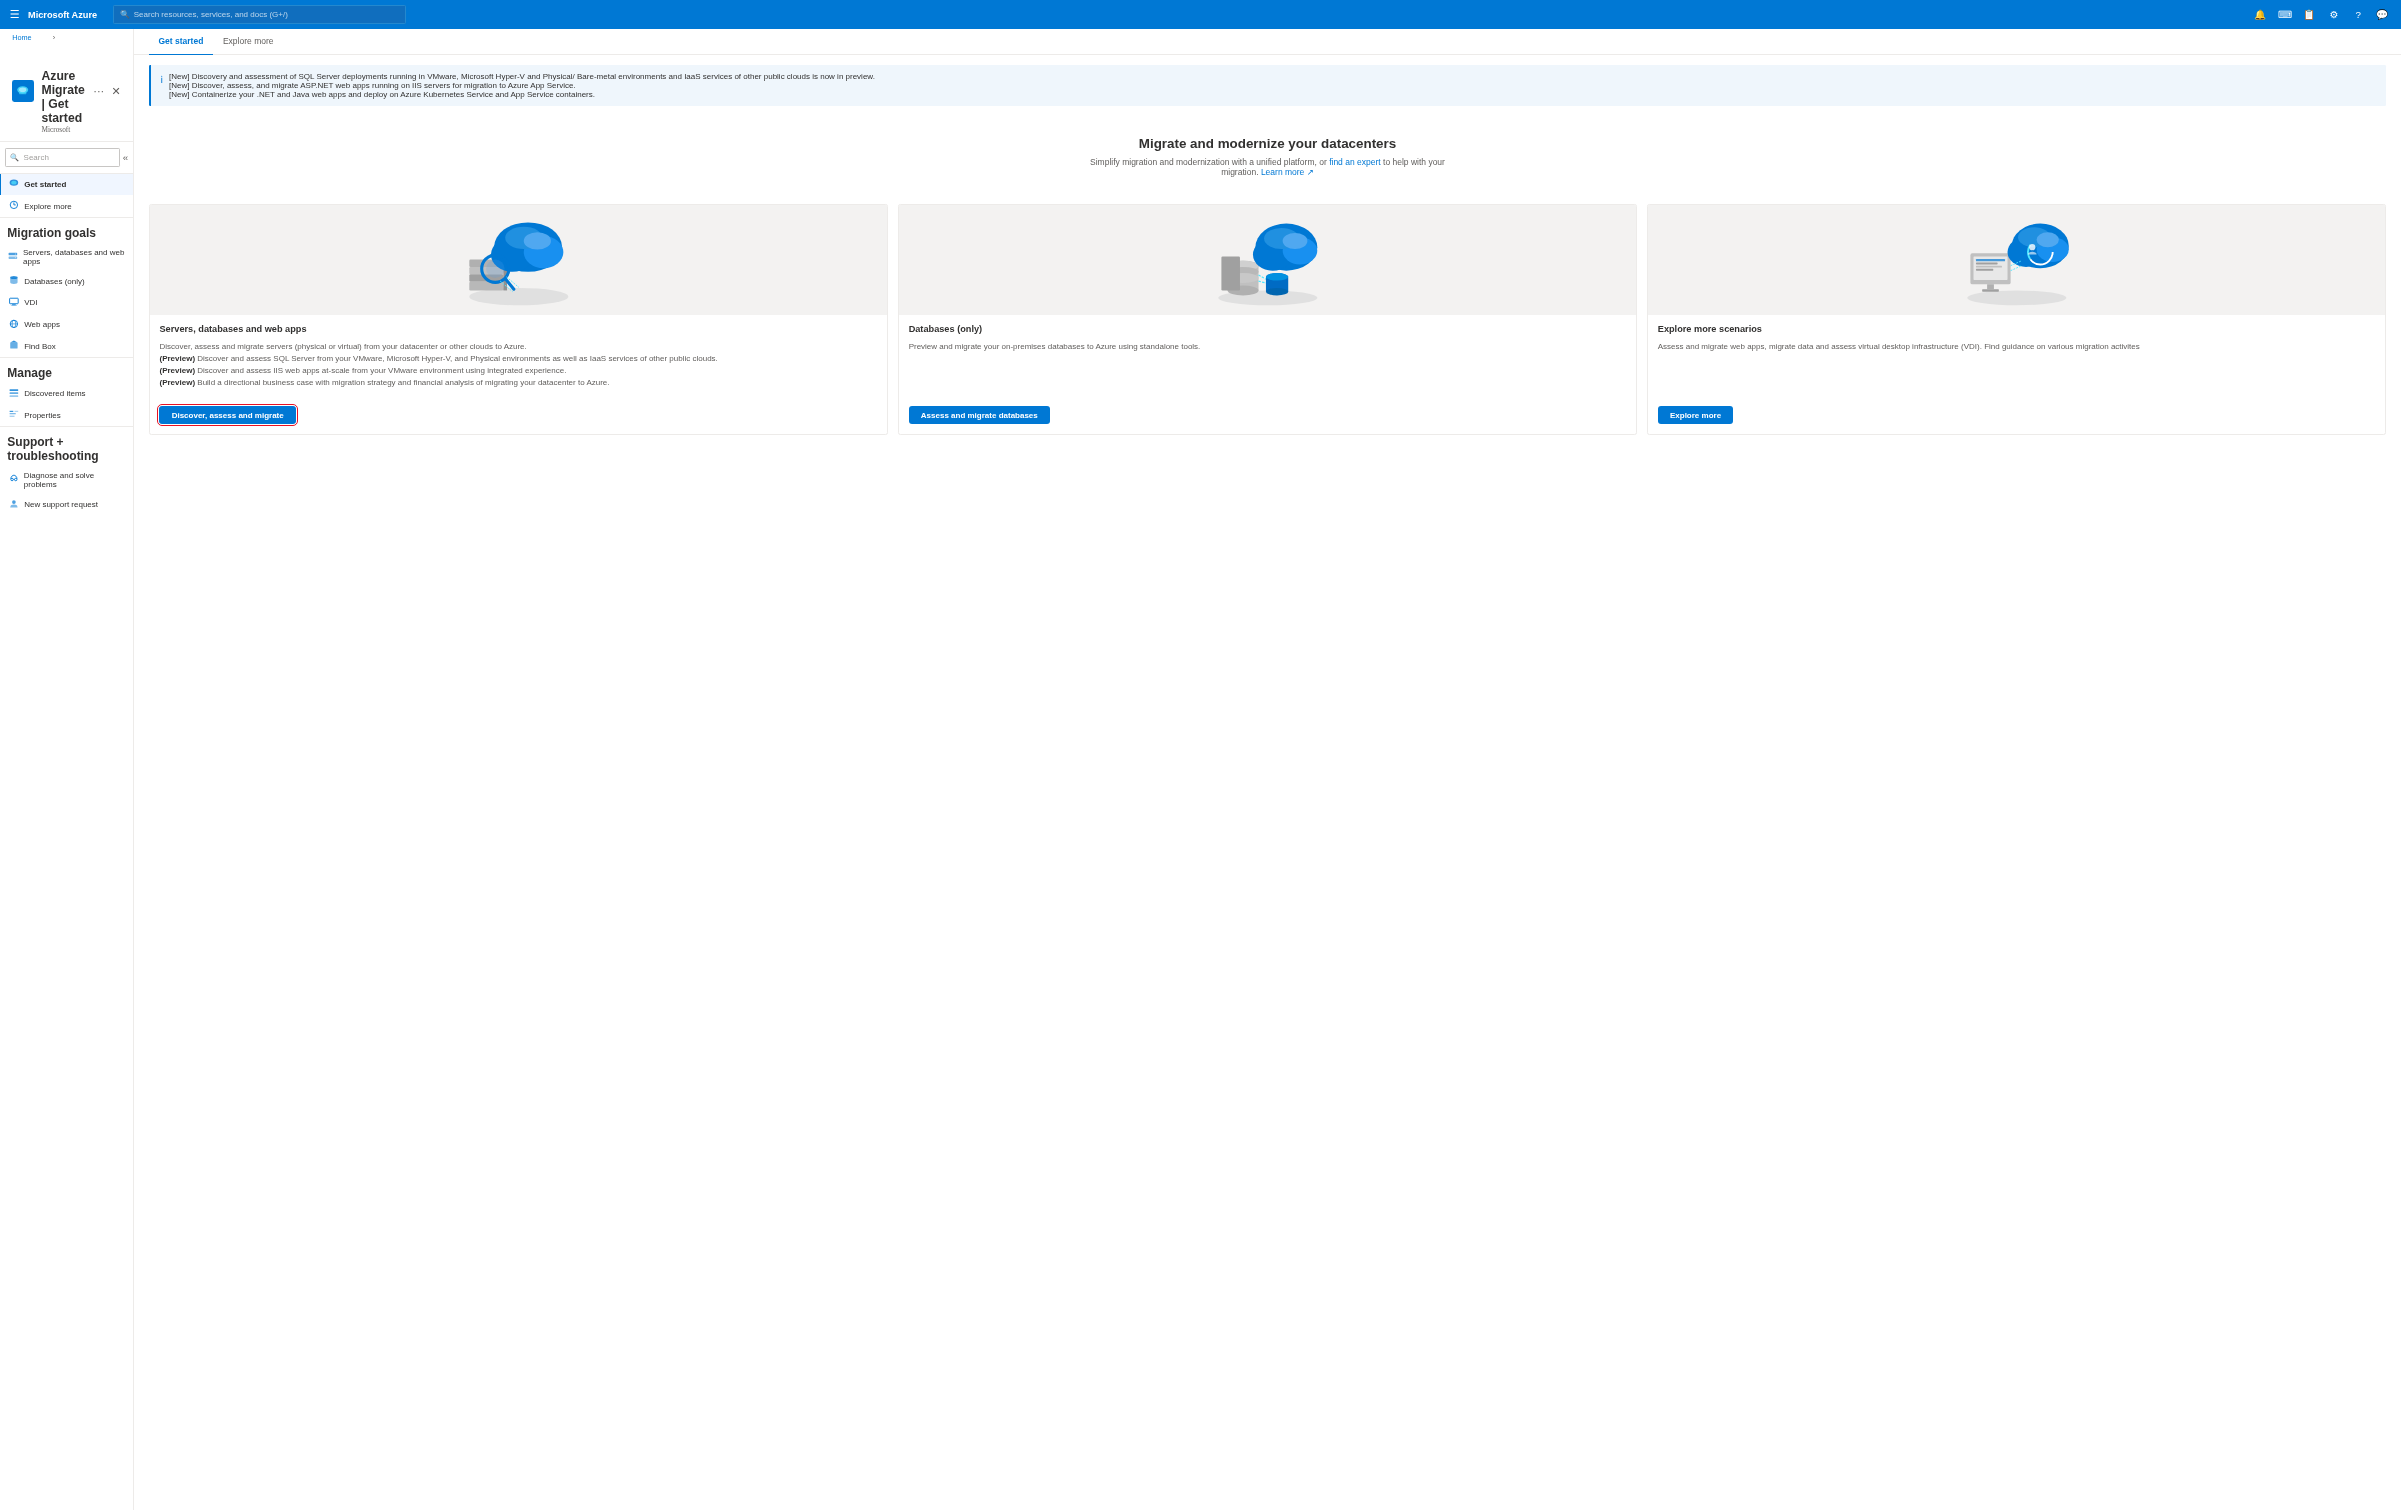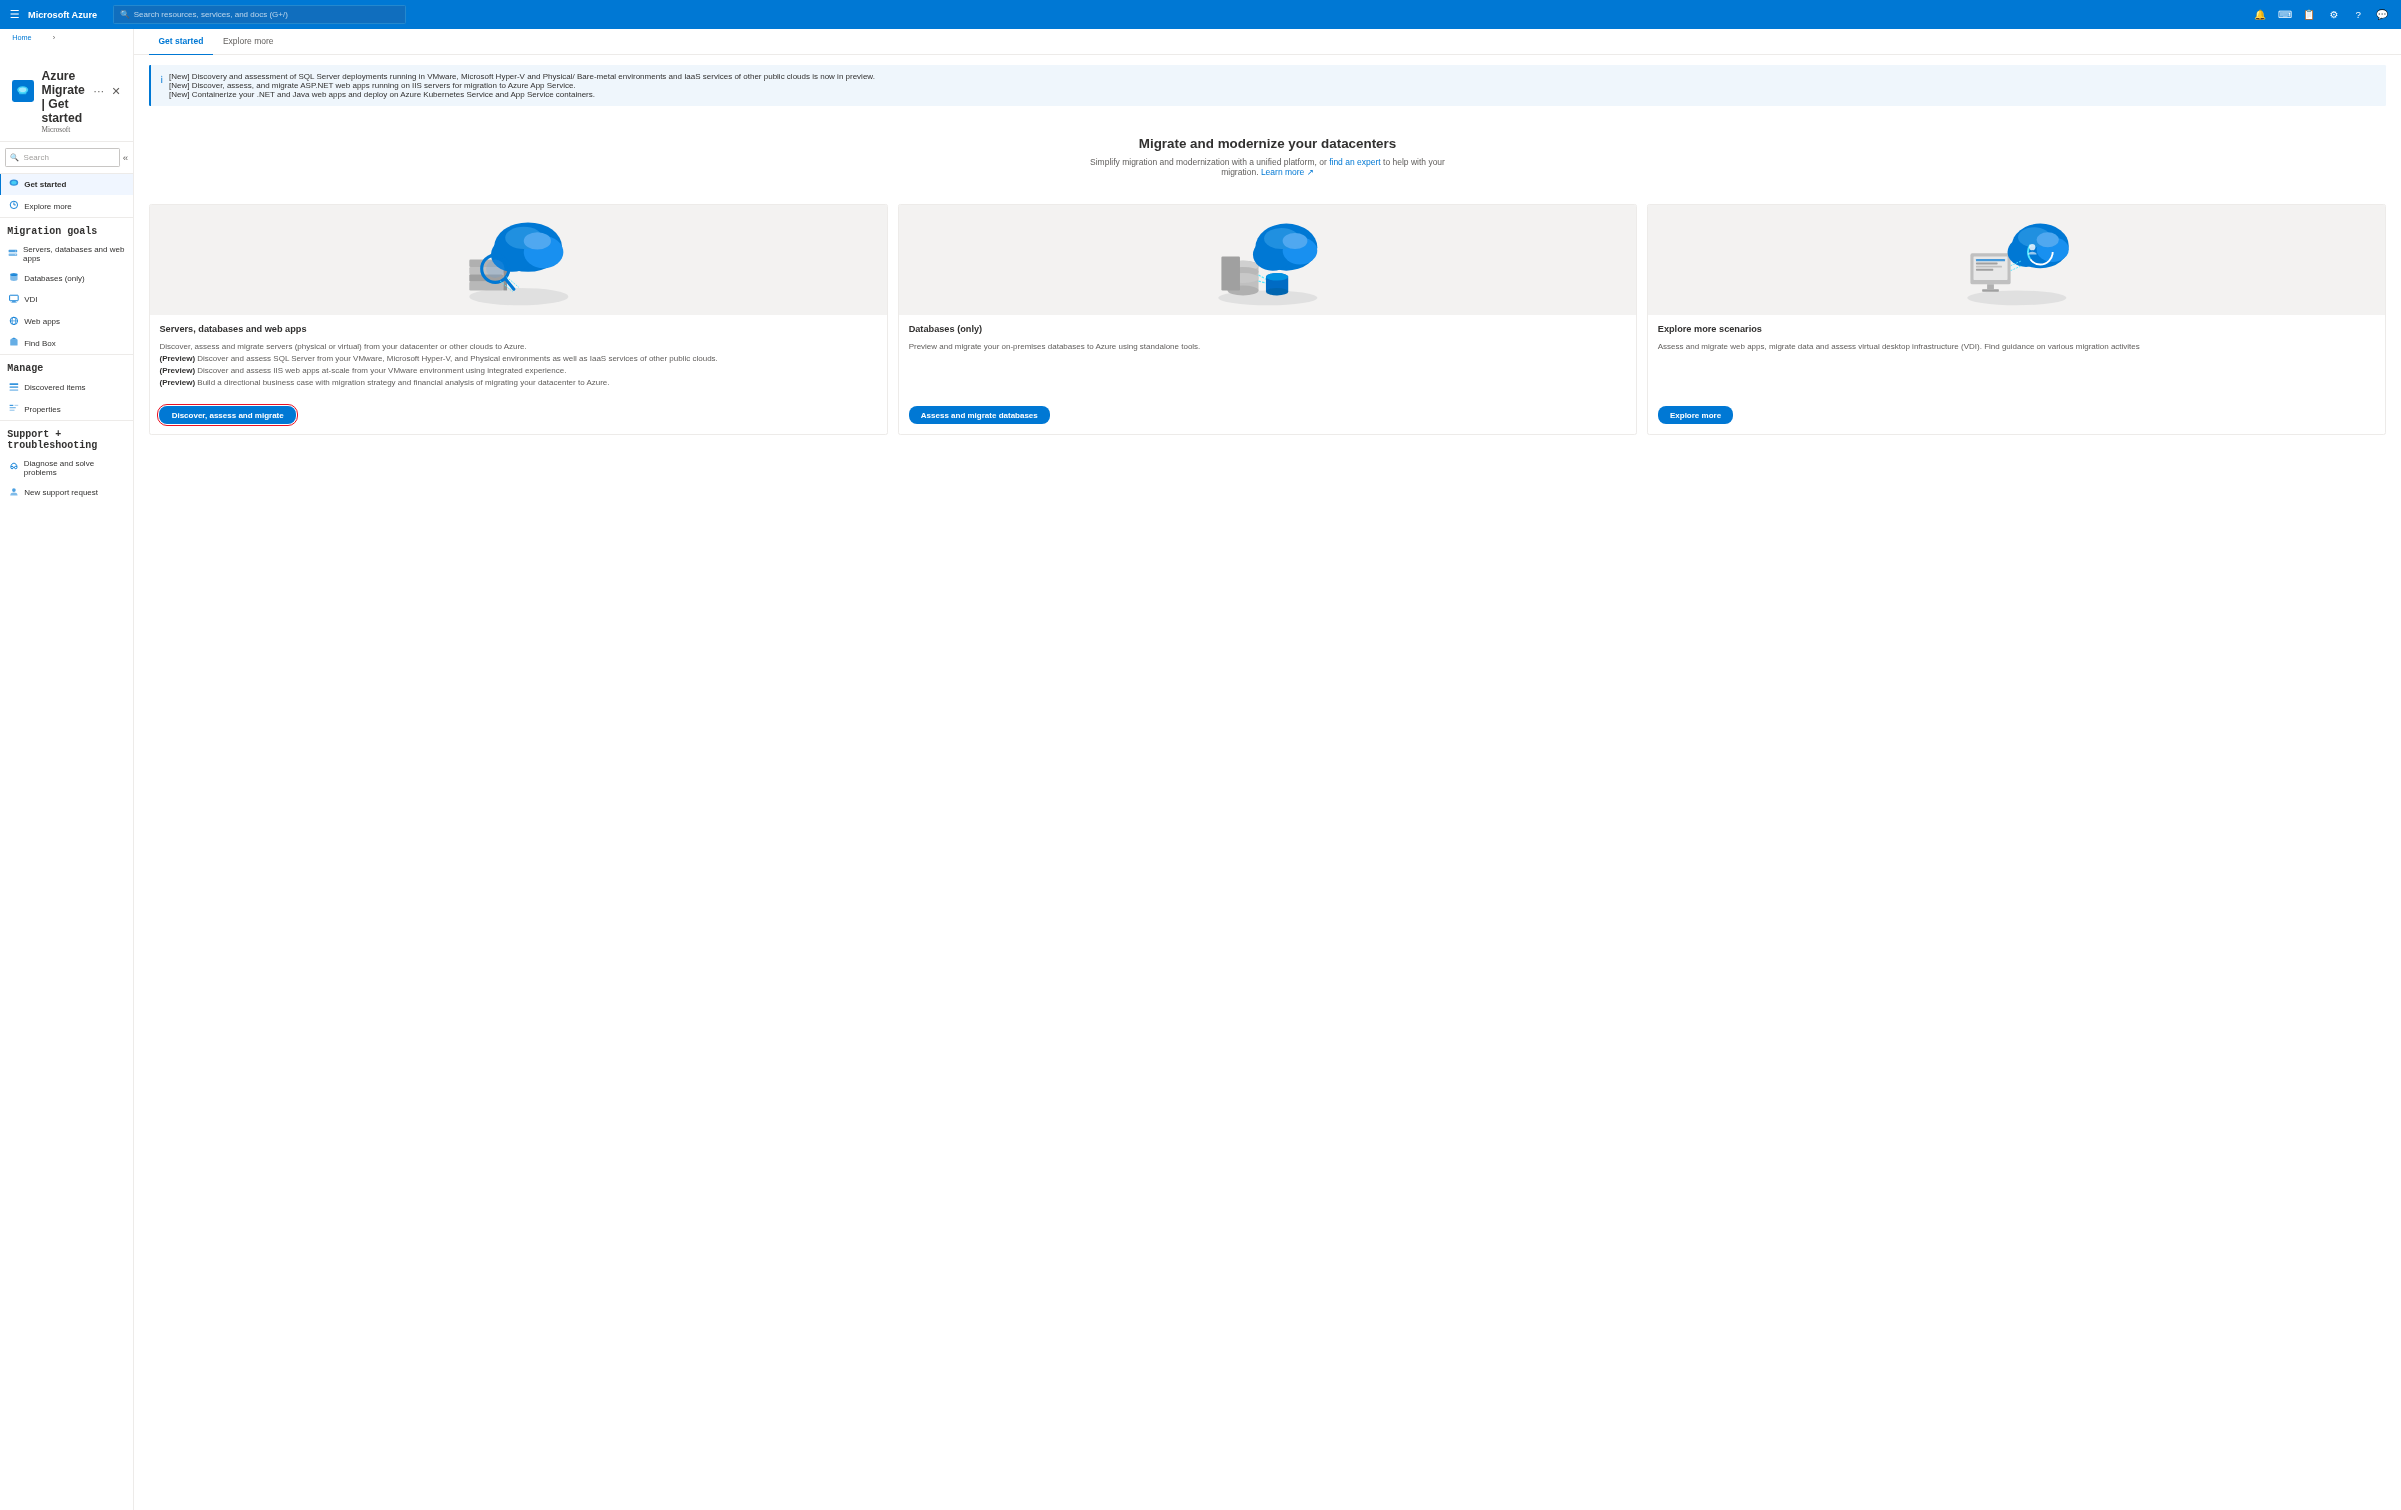--- a/index.html
+++ b/index.html
@@ -119,25 +119,24 @@
       padding: 4.9px 7.3px;
       cursor: pointer;
       font-size: 8px;
       color: #323130;
       border-left: 1.8px solid transparent;
     }
     .sidebar-item.active { background: #f0f6ff; border-left-color: #0078d4; font-weight: 600; }
     .sidebar-item-icon { width: 11px; text-align: center; font-size: 8.5px; }
     .sidebar-section-title {
       padding: 8.5px 7.3px 2.4px;
-      font-size: 10px;
+      font-size: 12px;
       font-weight: 600;
       color: #323130;
       border-top: 0.6px solid #edebe9;
-      font-family: Liberation Mono, monospace;
     }
 
     
     .main-content {
       flex: 1;
       overflow-y: auto;
       background: white;
       display: flex;
       flex-direction: column;
     }
@@ -213,21 +212,21 @@
     .card-desc b { font-weight: 600; color: #323130; }
     .card-footer { padding: 7.3px 9.8px 9.8px; }
     .btn-primary {
       background: #0078d4;
       color: white;
       border: none;
       padding: 4.9px 12.2px;
       font-size: 8px;
       font-weight: 600;
       cursor: pointer;
-      border-radius: 8px;
+      border-radius: 3px;
     }
     .btn-primary.highlighted {
       outline: 1.2px solid #e81123;
       outline-offset: 1.2px;
     }
 
     
     .card-illustration { width: 90%; height: 90%; }
   </style>
 </head>

